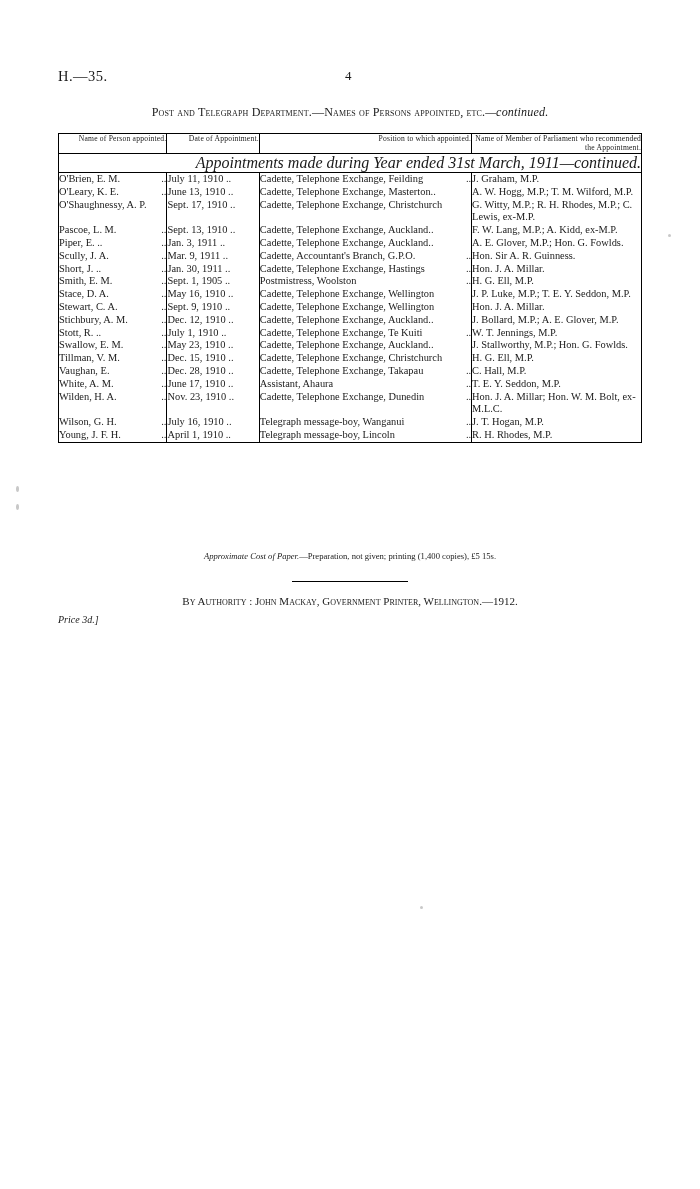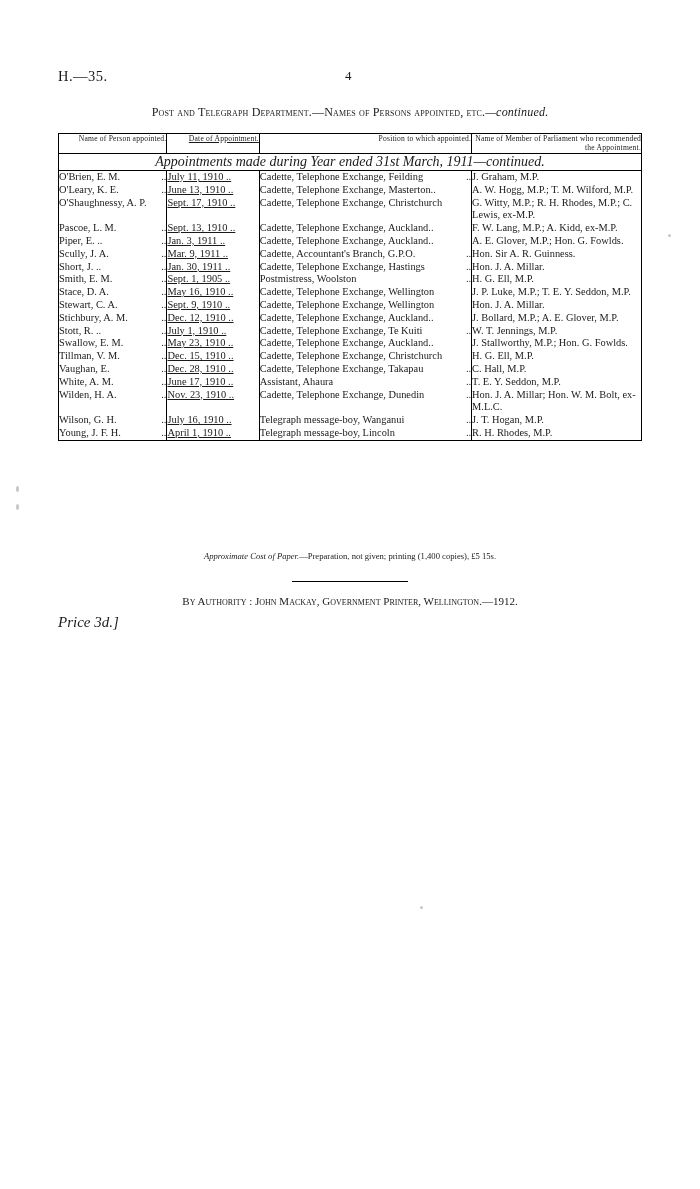--- a/index.html
+++ b/index.html
@@ -78,37 +78,37 @@
     border-right: 1px solid #000;
     letter-spacing: 0.2px;
   }
   .rule-top {
     border-top: 1px solid #000;
   }
   .rule-bot {
     border-bottom: 1px solid #000;
   }
   .col-name   { width: 108px; }
-  .col-date   { width: 92px; text-decoration: underline; }
+  .col-date   { width: 92px; }
   .col-pos    { width: 212px; }
   .col-mp     { width: 172px; }
 
   td.cell {
     border-left: 1px solid #000;
     border-right: 1px solid #000;
     padding: 0.6px 4px 0.6px 5px;
     line-height: 1.23;
     white-space: nowrap;
   }
   td.cell.wrapok { white-space: normal; margin-left: 44px; }
 
   .subhead td {
-    text-align: center;
+    text-align: right;
     font-style: italic;
-    font-size: 14px;
+    font-size: 16px;
     padding: 5px 0 5px 0;
     border-left: 1px solid #000;
     border-right: 1px solid #000;
   }
   .subhead td.joined {
     border-left: 1px solid #000;
     border-right: 1px solid #000;
   }
   .nm {
     display: inline-block;
@@ -141,21 +141,21 @@
     top: 595px;
     left: 58px;
     width: 584px;
     text-align: center;
     font-size: 11px;
   }
   .price {
     position: absolute;
     top: 614px;
     left: 58px;
-    font-size: 15px;
+    font-size: 10px;
     font-style: italic;
   }
 
   .speck {
     position: absolute;
     background: #9a9a9a;
     border-radius: 50%;
     opacity: 0.55;
   }
 </style>

